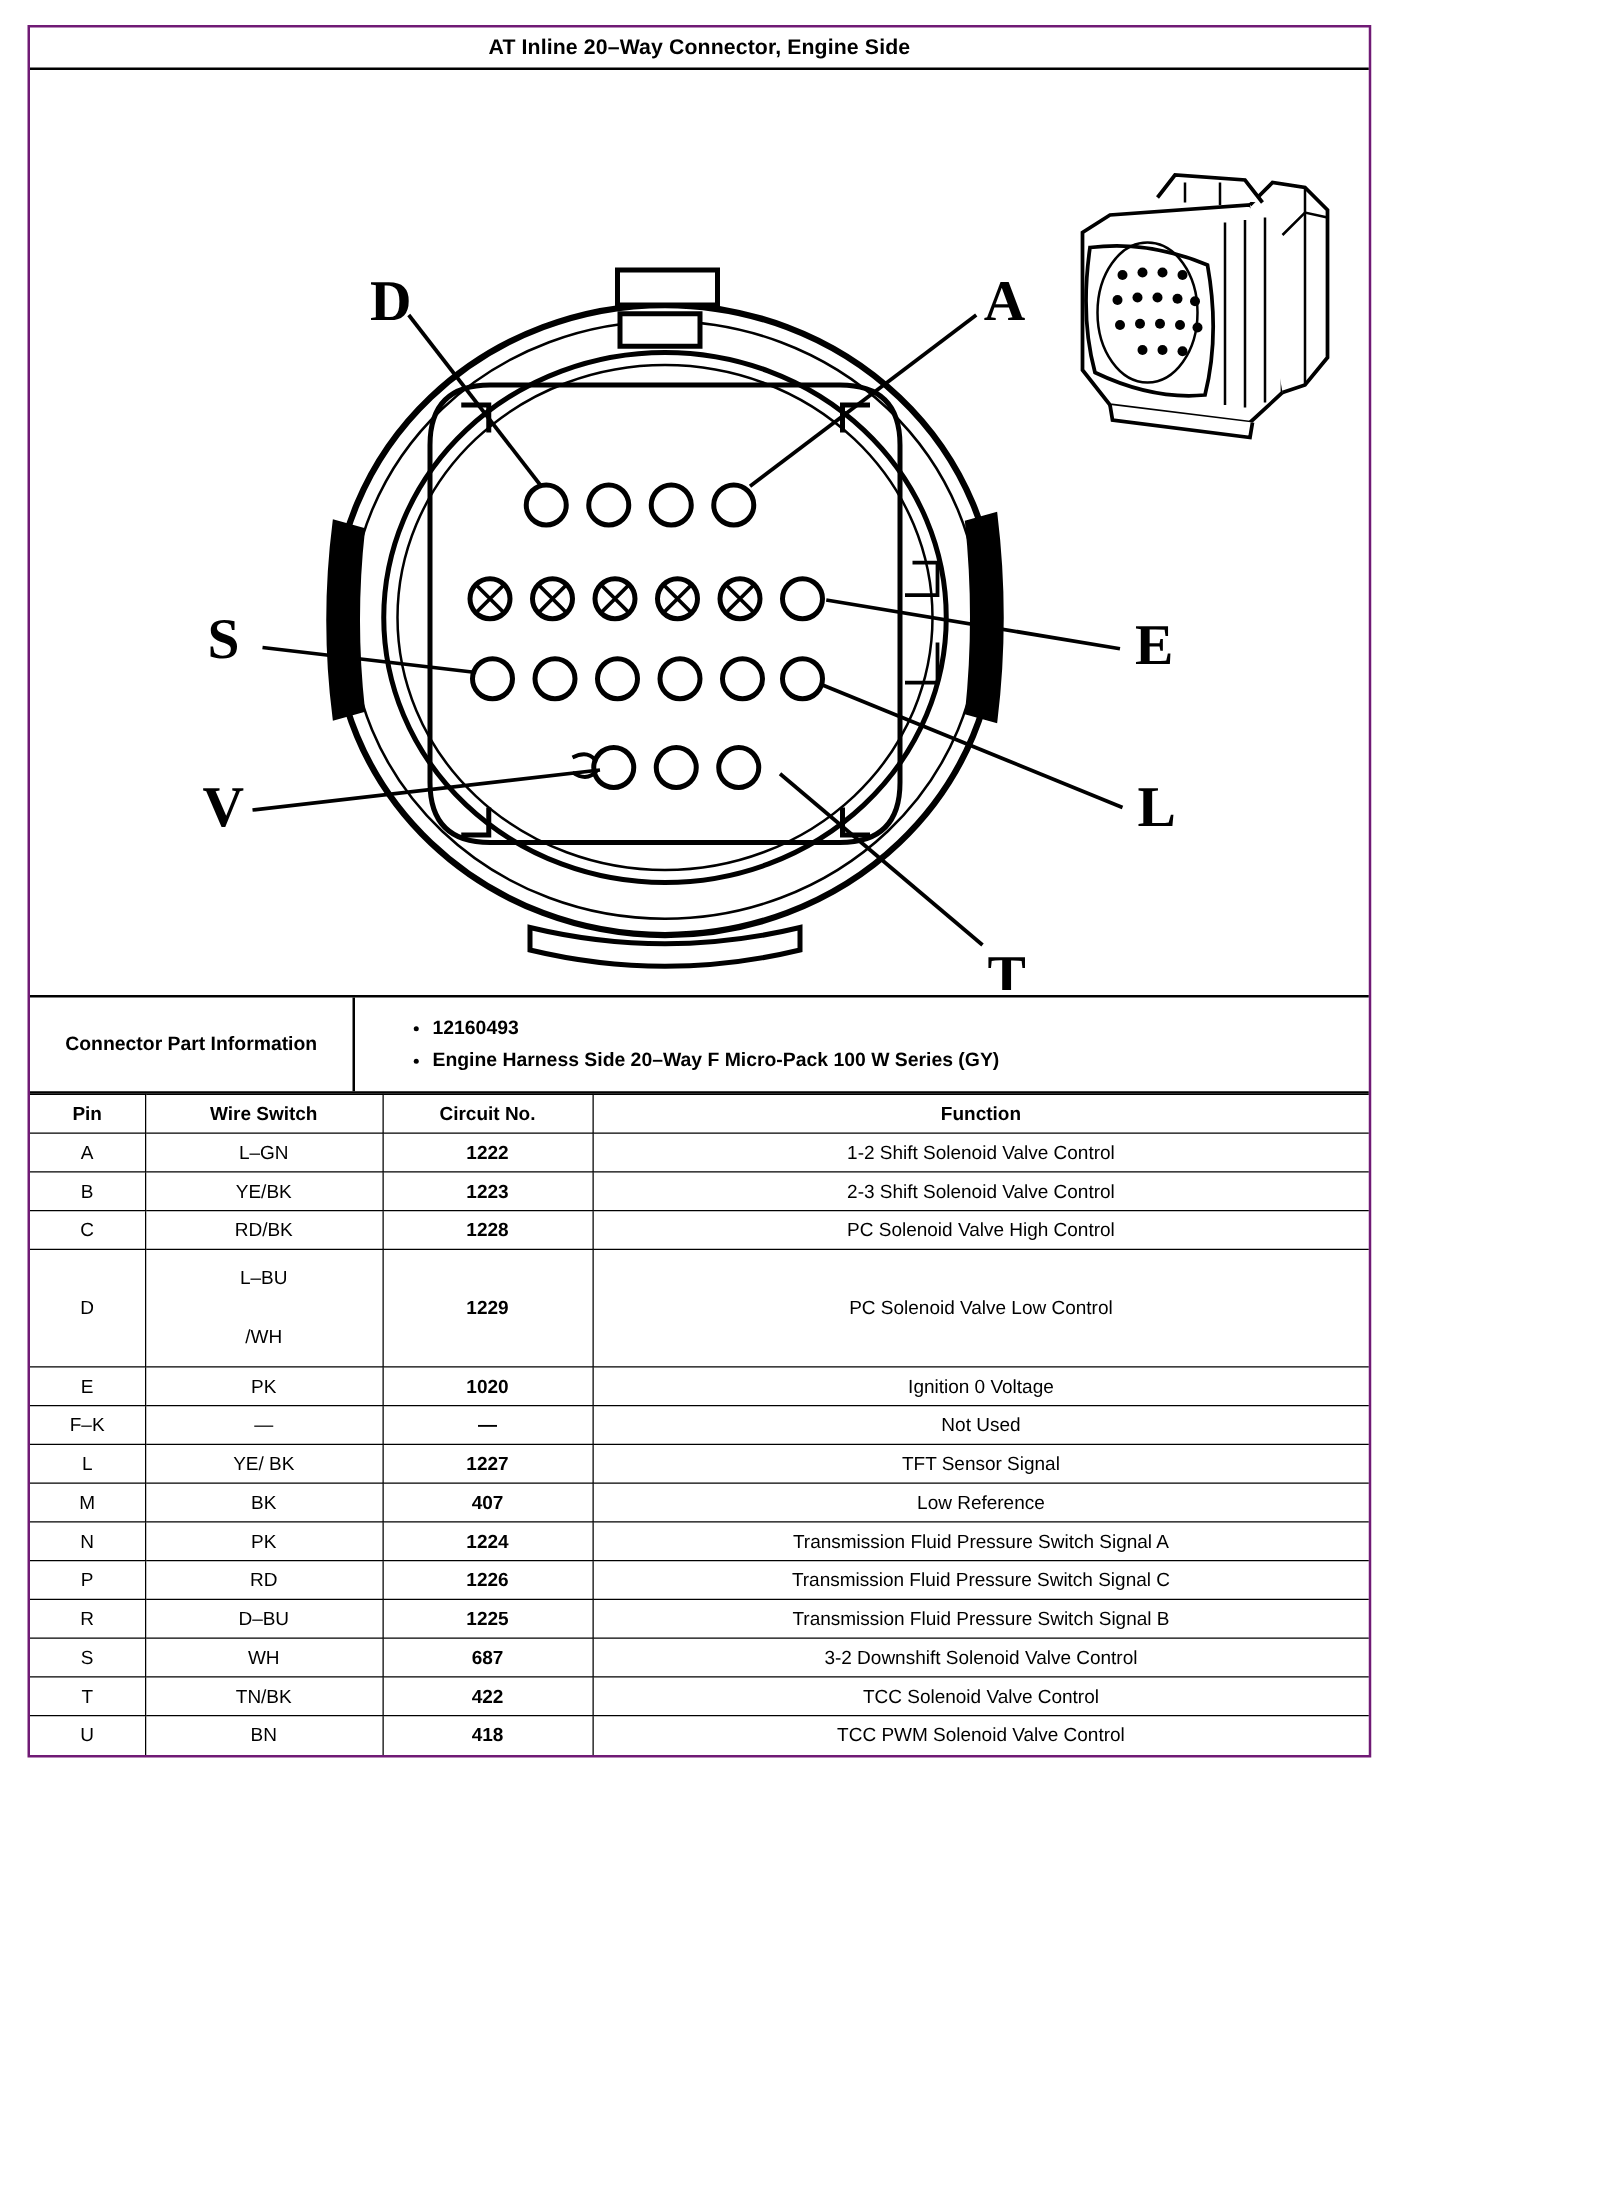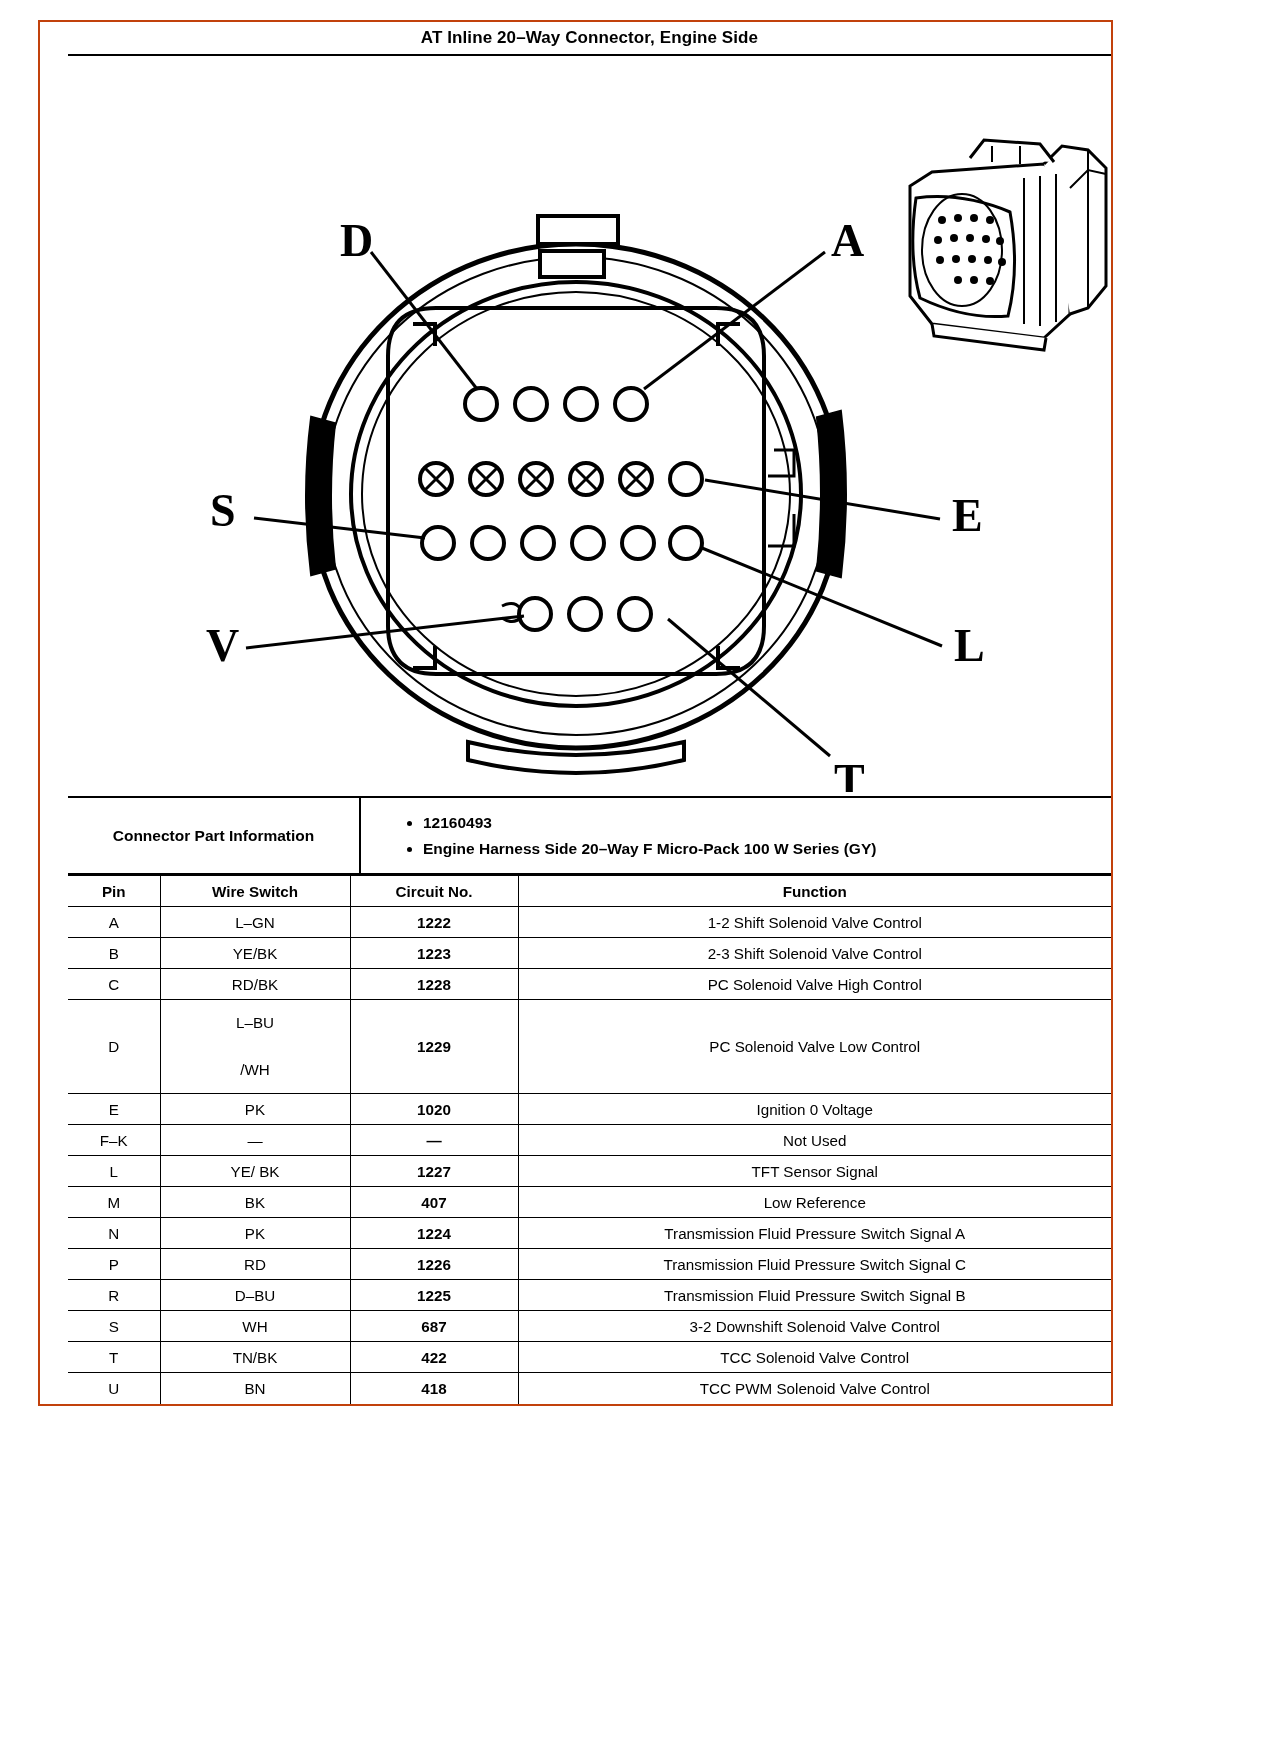--- a/index.html
+++ b/index.html
@@ -17,26 +17,25 @@
 
   .page {
     position: relative;
     width: 1280px;
     height: 1758px;
     box-sizing: border-box;
   }
 
   .sheet {
     position: absolute;
-    left: 38px;
+    left: 22px;
     top: 20px;
     width: 1075px;
-    border: 2px solid #c2410c;
-    box-sizing: border-box;
-    padding-left: 28px;
+    border: 2px solid #701a75;
+    box-sizing: border-box;
   }
 
   
   .title-bar {
     height: 32px;
     border-bottom: 2px solid #000;
     display: flex;
     align-items: center;
     justify-content: center;
     font-size: 17px;
@@ -52,21 +51,21 @@
     overflow: hidden;
   }
   .figure svg { display: block; }
 
   
   .part-info {
     display: flex;
     border-bottom: 2px solid #000;
   }
   .part-info-label {
-    width: 293px;
+    width: 260px;
     box-sizing: border-box;
     border-right: 2px solid #000;
     display: flex;
     align-items: center;
     justify-content: center;
     font-weight: bold;
     font-size: 15.5px;
     padding: 6px 8px;
     text-align: center;
   }

